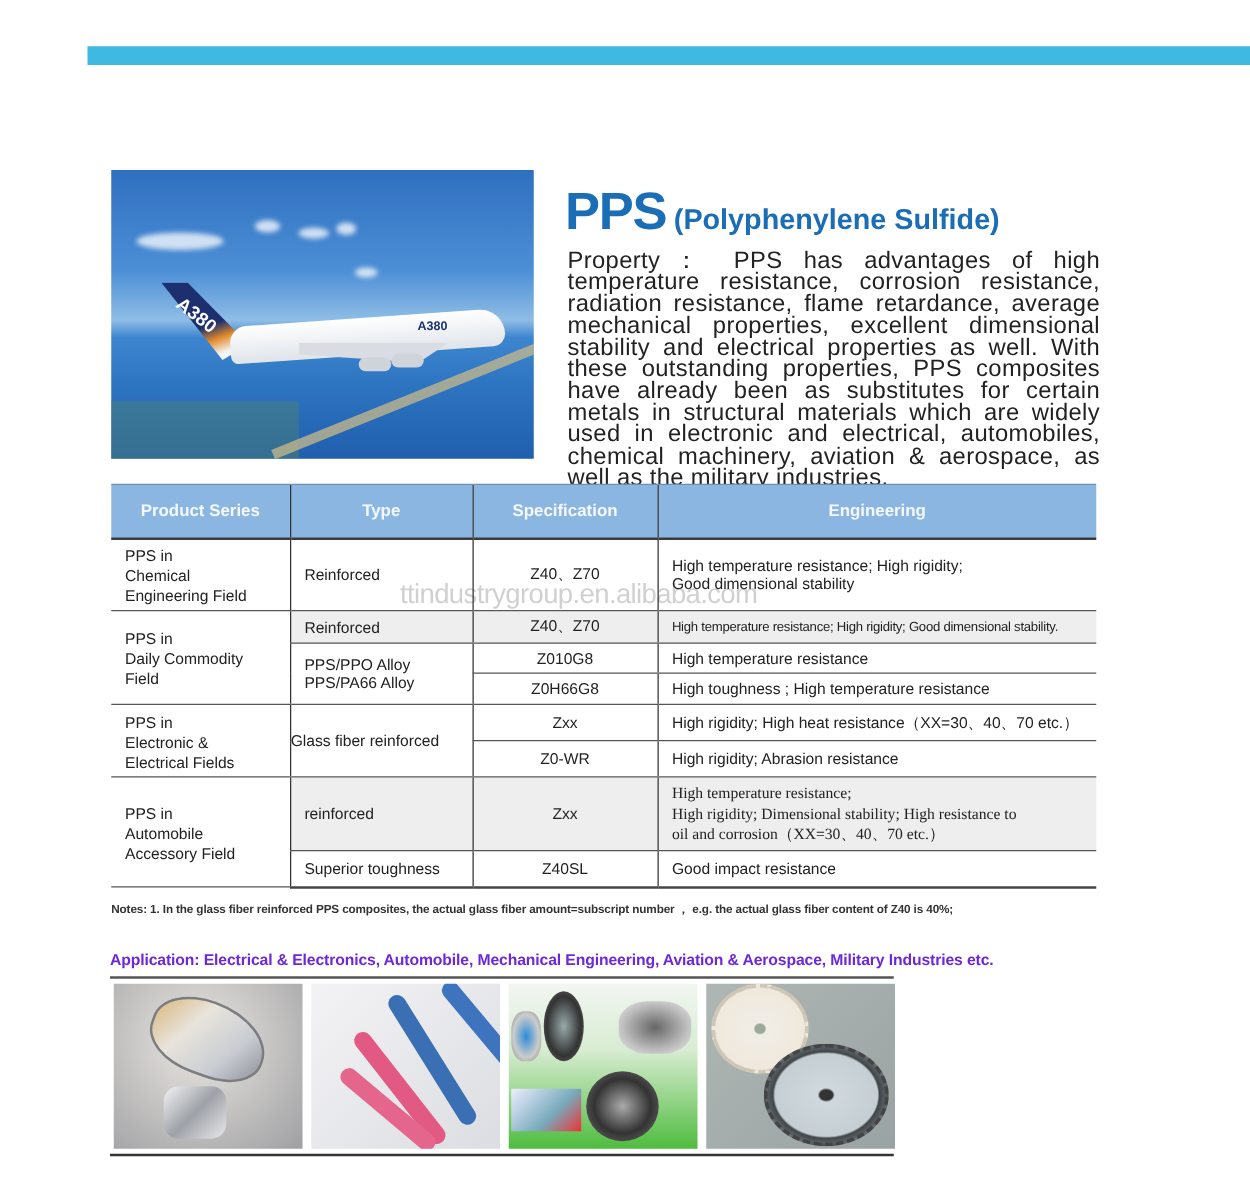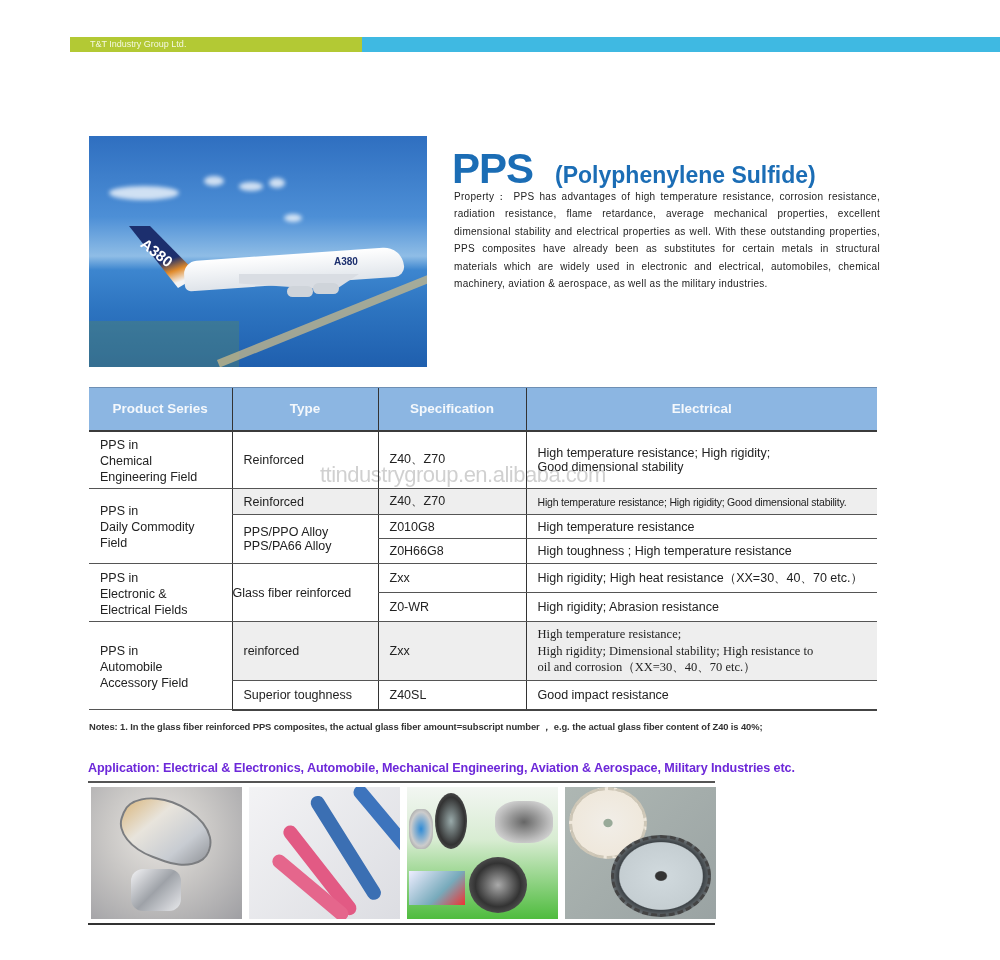--- a/index.html
+++ b/index.html
@@ -21,32 +21,32 @@
   .plane-tail { position: absolute; left: 40px; top: 90px; width: 70px; height: 62px; background: linear-gradient(160deg, #1c2f6e 55%, #e08a2a 70%, #f4f4f4 85%); clip-path: polygon(0 0, 30% 0, 100% 80%, 70% 100%); }
   .plane-wing { position: absolute; left: 150px; top: 138px; width: 120px; height: 16px; background: #d9dde3; clip-path: polygon(0 0, 100% 0, 80% 100%, 0 60%); }
   .engine { position: absolute; top: 150px; width: 26px; height: 11px; background: #cfd4da; border-radius: 6px; }
   .plane-label { position: absolute; font-weight: bold; color: #1c2f6e; font-size: 10px; }
   .tail-label { left: 50px; top: 108px; font-size: 15px; color: #fff; transform: rotate(38deg); }
   .body-label { left: 245px; top: 120px; }
 
   
   .title { position: absolute; left: 452px; top: 145px; color: #1b6db5; font-weight: bold; white-space: nowrap; }
   .title-main { font-size: 42px; letter-spacing: -1px; }
-  .title-sub { font-size: 23px; margin-left: 22px; }
-
-  
-  .property { position: absolute; left: 454px; top: 188px; width: 426px; font-size: 10px; line-height: 17.4px; text-align: justify; color: #222; letter-spacing: 0.3px; }
+  .title-sub { font-size: 23px; margin-left: 6px; }
+
+  
+  .property { position: absolute; left: 454px; top: 200px; width: 426px; font-size: 19px; line-height: 17.4px; text-align: justify; color: #222; letter-spacing: 0.3px; }
 
   
   .spec-table { position: absolute; left: 89px; top: 387px; width: 788px; border-collapse: collapse; font-size: 12.5px; color: #222; }
   .spec-table th { background: #8cb6e2; color: #f4f8fc; font-weight: bold; height: 43px; font-size: 13.5px; border-top: 1px solid #6e8fb4; border-bottom: 2px solid #3b3b3b; }
   .spec-table td { border-bottom: 1px solid #555; padding: 0 11px; vertical-align: middle; }
   .spec-table th + th, .spec-table td.vl { border-left: 1px solid #333; }
   .c1 { width: 143px; } .c2 { width: 146px; } .c3 { width: 148px; } .c4 { width: 351px; }
-  .spec-table td.center { text-align: left; font-family: "Liberation Sans Narrow", "Liberation Sans", sans-serif; }
+  .spec-table td.center { text-align: center; font-family: "Liberation Sans Narrow", "Liberation Sans", sans-serif; }
   .spec-table td.series { line-height: 16px; padding-top: 2px; }
   .shade { background: #eeeeee; }
   .small { font-size: 10.5px; letter-spacing: -0.2px; }
   .spec-table tr.last td { border-bottom: 2px solid #444; }
 
   .watermark { position: absolute; left: 320px; top: 462px; font-size: 22px; color: rgba(120,120,120,0.35); letter-spacing: -0.5px; pointer-events: none; white-space: nowrap; }
 
   .notes { position: absolute; left: 89px; top: 721px; font-size: 9.4px; font-weight: bold; color: #333; white-space: nowrap; letter-spacing: -0.1px; text-align: center; }
 
   .application { position: absolute; left: 88px; top: 761px; font-size: 12.6px; font-weight: bold; color: #6d28d9; white-space: nowrap; letter-spacing: -0.1px; }
@@ -58,21 +58,20 @@
   .photo-headlight { background: radial-gradient(circle at 45% 35%, #e9e6e2 0%, #c9c7c5 45%, #9f9fa3 100%); }
   .photo-straightener { background: linear-gradient(135deg, #f3f3f5, #dcdde2); }
   .photo-speakers { background: linear-gradient(180deg, #f2f6f2 0%, #d8ecd2 40%, #4fbc3e 100%); }
   .photo-gears { background: linear-gradient(135deg, #aeb7b3, #9aa3a3); }
   .shape { position: absolute; }
 </style>
 </head>
 <body>
 
 <div class="banner">
-  <div class="banner-green">T&amp;T Industry Group Ltd.</div>
   <div class="banner-blue"></div>
 </div>
 
 <div class="hero" title="Airbus A380 in flight over sea">
   <div class="cloud" style="left:20px;top:50px;width:70px;height:14px;"></div>
   <div class="cloud" style="left:115px;top:40px;width:20px;height:10px;"></div>
   <div class="cloud" style="left:150px;top:46px;width:24px;height:9px;"></div>
   <div class="cloud" style="left:180px;top:42px;width:16px;height:10px;"></div>
   <div class="cloud" style="left:195px;top:78px;width:18px;height:8px;"></div>
   <div class="land"></div>
@@ -93,21 +92,21 @@
 <p class="property">Property： PPS has advantages of high temperature resistance, corrosion resistance, radiation resistance, flame retardance, average mechanical properties, excellent dimensional stability and electrical properties as well. With these outstanding properties, PPS composites have already been as substitutes for certain metals in structural materials which are widely used in electronic and electrical, automobiles, chemical machinery, aviation &amp; aerospace, as well as the military industries.</p>
 
 <div class="watermark">ttindustrygroup.en.alibaba.com</div>
 
 <table class="spec-table">
   <thead>
     <tr>
       <th class="c1">Product Series</th>
       <th class="c2">Type</th>
       <th class="c3">Specification</th>
-      <th class="c4">Electrical</th>
+      <th class="c4">Engineering</th>
     </tr>
   </thead>
   <tbody>
 
     <tr style="height:58px;">
       <td class="series">
         <div>PPS in</div>
         <div>Chemical</div>
         <div>Engineering Field</div>
       </td>

